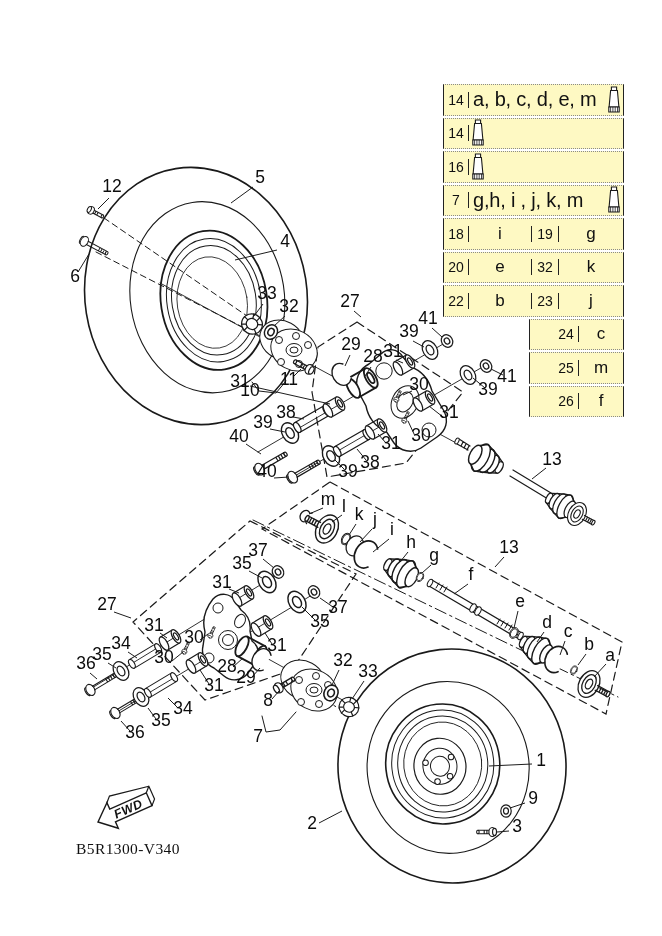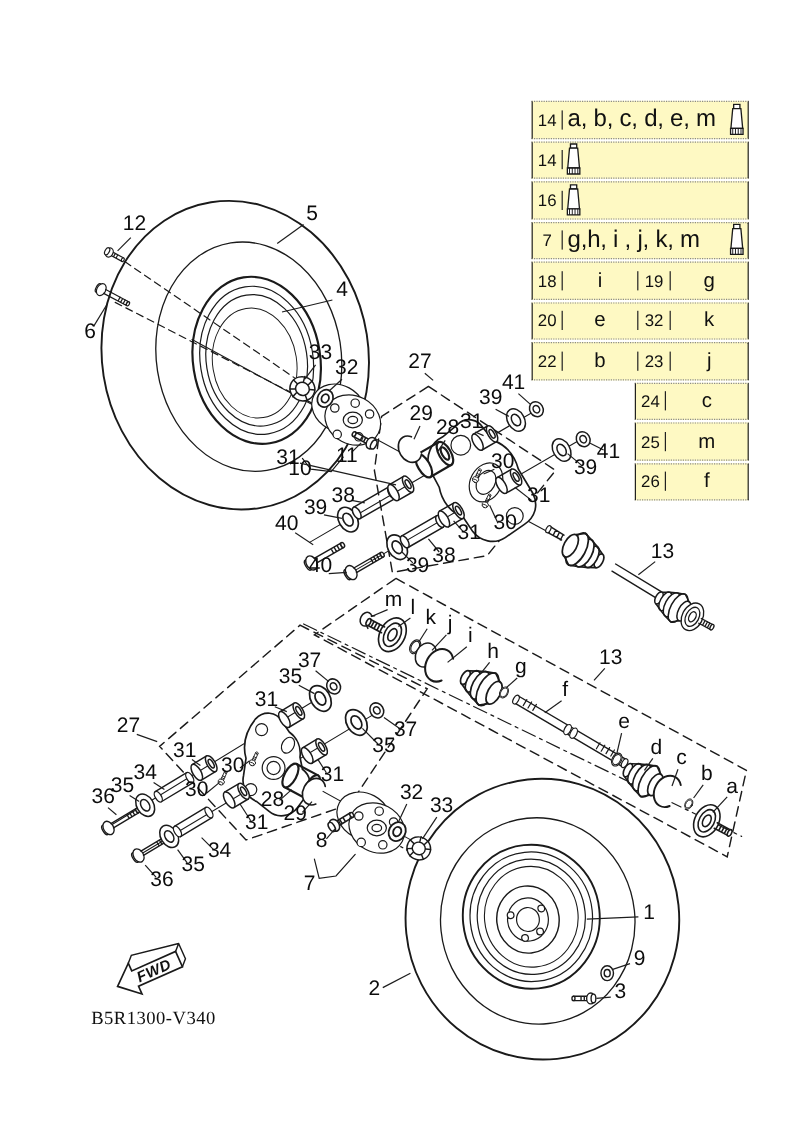--- a/index.html
+++ b/index.html
@@ -10,21 +10,21 @@
   .ln{stroke:#1a1a1a;fill:none;stroke-linecap:round;}
   .fillw{fill:#ffffff;stroke:#1a1a1a;}
   .sym{fill:#ffffff;stroke:#1a1a1a;stroke-width:1.25;stroke-linecap:round;}
   .plabel{font-family:"Liberation Sans",sans-serif;font-size:17.5px;fill:#0c0c0c;text-anchor:middle;}
   .lead{stroke:#1d1d1d;stroke-width:1;}
   .fwdtext{font-family:"Liberation Sans",sans-serif;font-size:12.5px;font-weight:bold;font-style:italic;fill:#111;letter-spacing:.5px;}
   
   .ref-table{position:absolute;left:443px;top:84px;width:181px;}
   .trow{display:flex;align-items:center;height:31.5px;margin-bottom:2px;background:#fef9c3;box-sizing:border-box;
         border-left:1.5px solid #222;border-right:1.5px solid #222;border-top:1px dotted #8a8a8a;border-bottom:1px dotted #8a8a8a;}
-  .trow.rightonly{margin-left:86px;width:95px;}
+  .trow.rightonly{margin-left:86px;width:95px;padding-left:24px;}
   .tnum{flex:0 0 24px;display:flex;align-items:center;justify-content:center;font-size:14px;border-right:1.4px solid #222;}
   .tnum.mid{flex:0 0 26px;border-left:1.4px solid #222;}
   .tletters{flex:1;display:flex;align-items:center;font-size:20px;letter-spacing:-0.2px;padding-left:4px;white-space:nowrap;}
   .tvalL{flex:0 0 62px;display:flex;align-items:center;justify-content:center;font-size:17px;}
   .tval{flex:1;display:flex;align-items:center;justify-content:center;font-size:17px;}
   .ticon{flex:0 0 18px;display:flex;align-items:center;justify-content:center;}
   
   .code{position:absolute;left:76px;top:840px;font-size:15.5px;letter-spacing:.4px;color:#101010;font-family:Liberation Serif, serif;}
 </style>
 </head>

